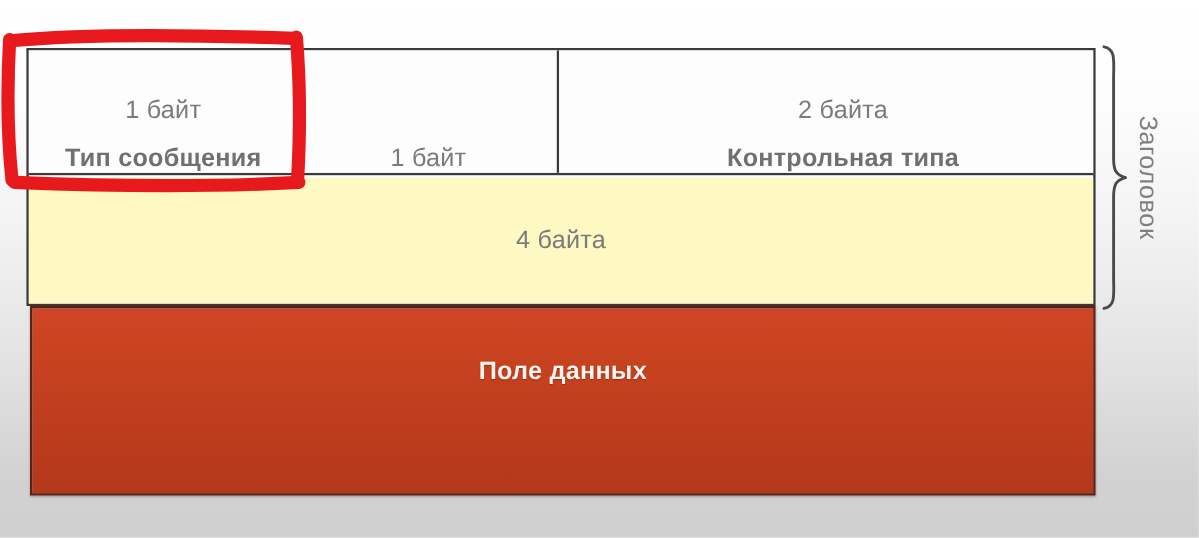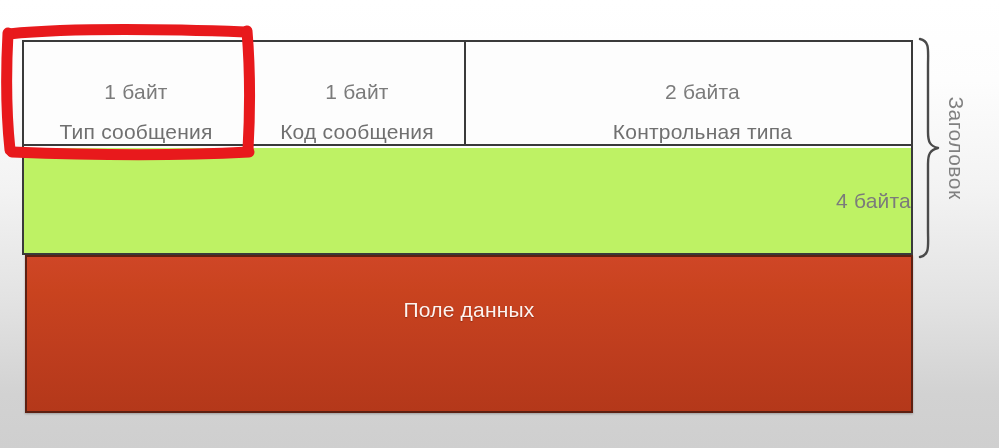--- a/index.html
+++ b/index.html
@@ -22,28 +22,28 @@
   .cell{
     box-sizing:border-box;display:flex;flex-direction:column;
     align-items:center;justify-content:flex-end;gap:16px;
     background:#fdfdfd;
   }
   .cell.c1{width:224px;}
   .cell.c2{width:218px;border-left:2px solid #3a3a3a;border-right:2px solid #3a3a3a;}
   .cell.c3{flex:1;padding-left:28px;}
   .hdr-row-2{
     position:absolute;left:0;top:106px;right:0;bottom:0;
-    display:flex;flex-direction:column;align-items:flex-end;justify-content:center;
-    gap:32px;background:#bef264;box-sizing:border-box;
+    display:flex;flex-direction:column;align-items:center;justify-content:center;
+    gap:32px;background:#fef9c3;box-sizing:border-box;
   }
   .size-text{
     font-size:21px;color:#7b7b7b;letter-spacing:.2px;white-space:nowrap;
   }
   .name-text{
-    font-size:21px;color:#707070;letter-spacing:.2px;white-space:nowrap;
+    font-size:21px;color:#707070;letter-spacing:.2px;white-space:nowrap;font-weight:bold;
   }
 
   
   .data-field{
     position:absolute;left:25px;top:255px;width:888px;height:158px;
     box-sizing:border-box;
     border:2px solid #5d2012;
     background:linear-gradient(180deg,#cf4626 0%,#c9431f 22%,#be3d1e 62%,#b4381a 100%);
     display:flex;align-items:flex-start;justify-content:center;
     box-shadow:0 1px 2px rgba(0,0,0,.25);
@@ -78,21 +78,20 @@
 
     <div class="hdr-row-1">
 
       <div class="cell c1">
         <div class="size-text">1 байт</div>
         <div class="name-text">Тип сообщения</div>
       </div>
 
       <div class="cell c2">
         <div class="size-text">1 байт</div>
-        <div class="name-text">Код сообщения</div>
       </div>
 
       <div class="cell c3">
         <div class="size-text">2 байта</div>
         <div class="name-text">Контрольная типа</div>
       </div>
 
     </div>
 
     <div class="hdr-row-2">

